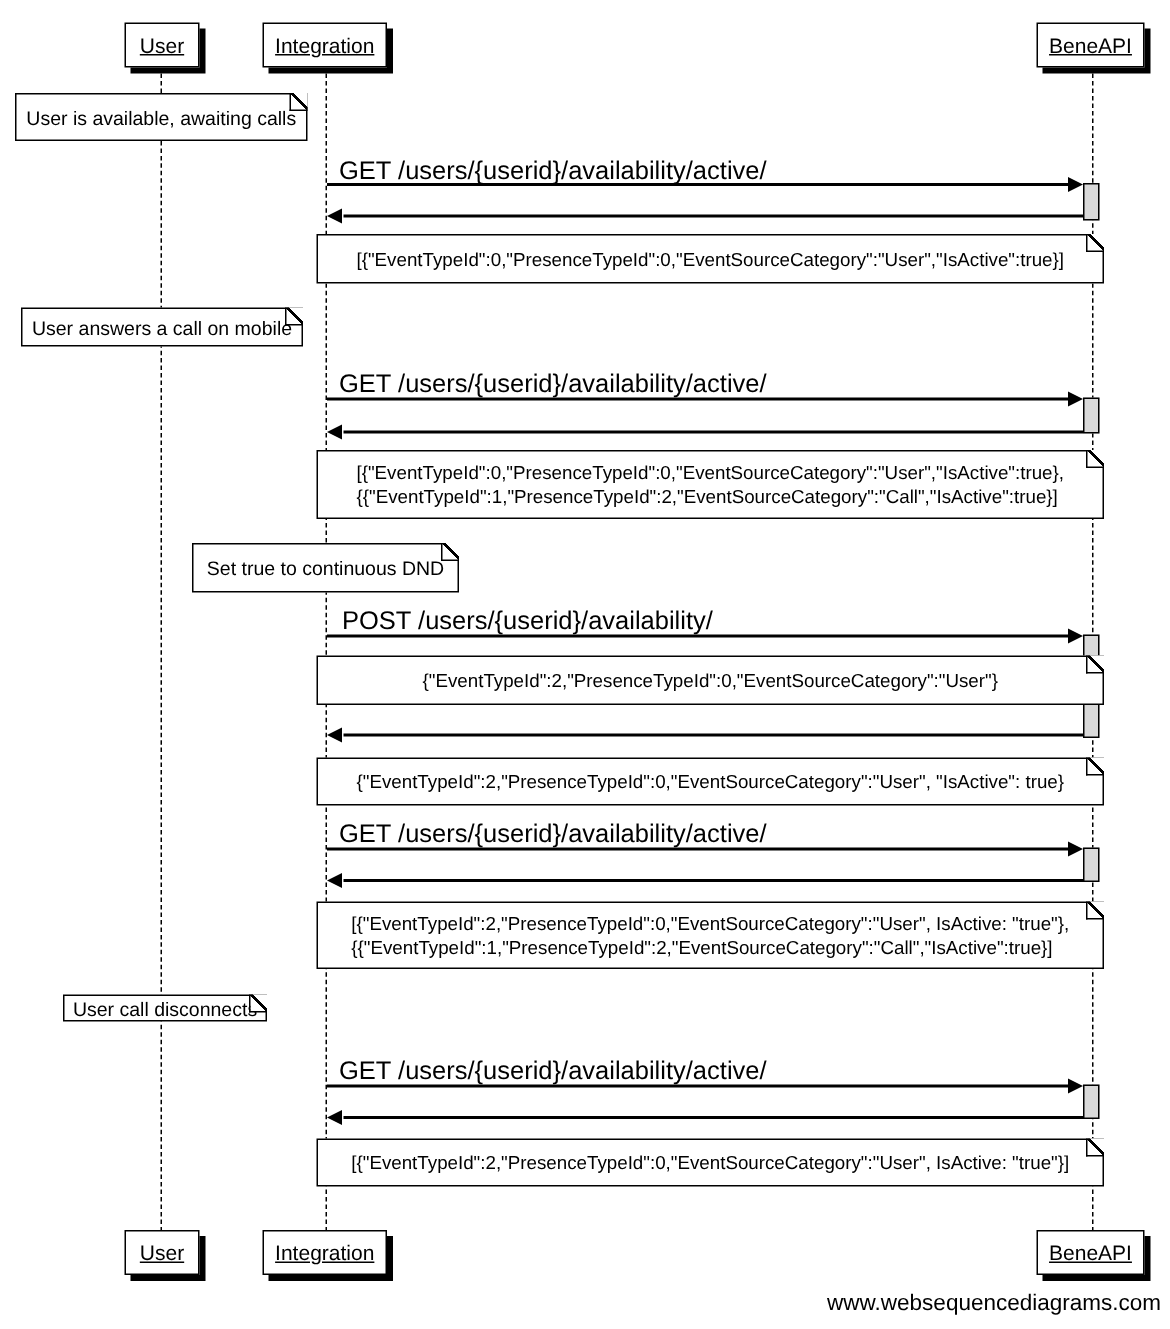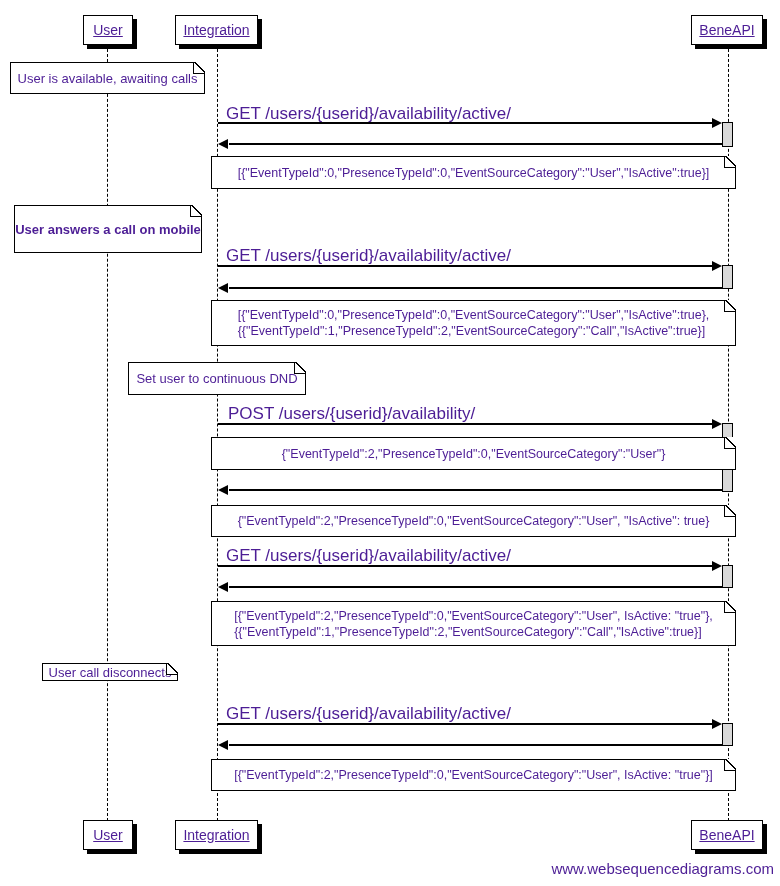--- a/index.html
+++ b/index.html
@@ -1,21 +1,21 @@
 <!DOCTYPE html>
 <html><head>
 <meta charset="utf-8">
 <style>
   html,body{margin:0;padding:0;background:#ffffff;}
   #canvas{
     position:relative;
     width:780px;height:886px;
     background:#ffffff;
     font-family:"Liberation Sans", sans-serif;
-    color:#4c1d95;
+    color:#000000;
     overflow:hidden;
   }
   
   .actor{
     position:absolute;
     box-sizing:border-box;
     height:30px;
     border:1.5px solid #000;
     background:#fff;
     box-shadow:4px 4px 0 #000;
@@ -109,40 +109,40 @@
   <div class="activation" style="left:722px;top:122px;height:25px;"></div>
   <div class="hline" style="left:229px;top:143px;width:493px;"></div>
   <div class="tri-l" style="left:218px;top:139px;"></div>
 
   <div class="note payload" style="left:211px;top:156px;width:525px;height:33px;">
     <div class="note-text">
         <div>[{"EventTypeId":0,"PresenceTypeId":0,"EventSourceCategory":"User","IsActive":true}]</div>
       </div>
   </div>
 
-  <div class="note" style="left:14px;top:205px;width:188px;height:48px;font-weight:bold;">
+  <div class="note" style="left:14px;top:205px;width:188px;height:26px;">
     <div class="note-text">User answers a call on mobile</div>
   </div>
 
   <div class="msg-label" style="left:226px;top:249px;">GET /users/{userid}/availability/active/</div>
   <div class="hline" style="left:218px;top:265px;width:495px;"></div>
   <div class="tri-r" style="left:712px;top:261px;"></div>
   <div class="activation" style="left:722px;top:265px;height:24px;"></div>
   <div class="hline" style="left:229px;top:287px;width:493px;"></div>
   <div class="tri-l" style="left:218px;top:283px;"></div>
 
   <div class="note payload" style="left:211px;top:300px;width:525px;height:46px;">
     <div class="note-text">
       <div>[{"EventTypeId":0,"PresenceTypeId":0,"EventSourceCategory":"User","IsActive":true},</div>
       <div>{{"EventTypeId":1,"PresenceTypeId":2,"EventSourceCategory":"Call","IsActive":true}]</div>
     </div>
   </div>
 
   <div class="note" style="left:128px;top:362px;width:178px;height:33px;">
-    <div class="note-text">Set user to continuous DND</div>
+    <div class="note-text">Set true to continuous DND</div>
   </div>
 
   <div class="msg-label" style="left:228px;top:407px;">POST /users/{userid}/availability/</div>
   <div class="hline" style="left:218px;top:423px;width:495px;"></div>
   <div class="tri-r" style="left:712px;top:419px;"></div>
   <div class="activation" style="left:722px;top:423px;height:69px;"></div>
 
   <div class="note payload" style="left:211px;top:437px;width:525px;height:33px;">
     <div class="note-text">
         <div>{"EventTypeId":2,"PresenceTypeId":0,"EventSourceCategory":"User"}</div>

